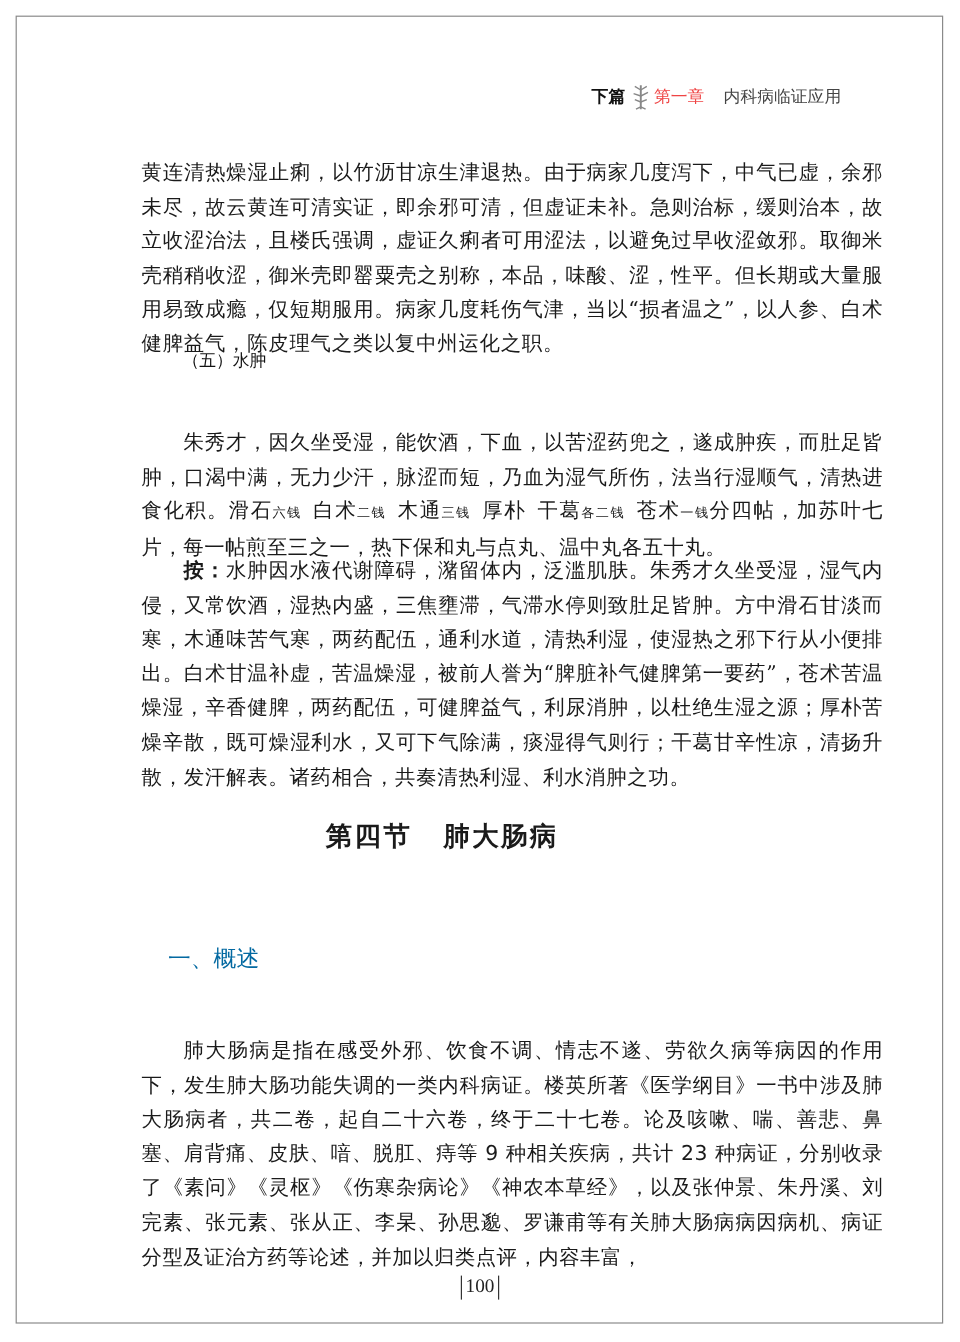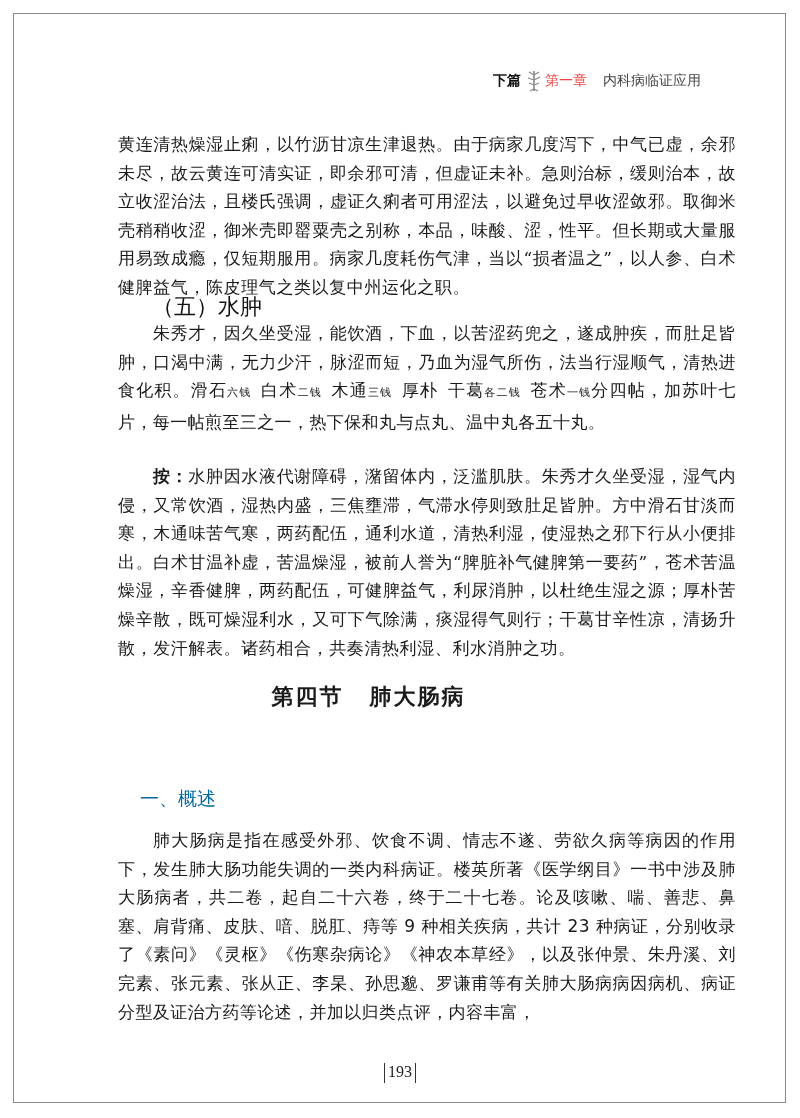--- a/index.html
+++ b/index.html
@@ -9,24 +9,24 @@
                 border:1.5px solid #8a8a8a; box-sizing:border-box; }
   .running-header { position:absolute; left:493px; top:70px; height:22px; display:flex;
                     align-items:center; font-family:"DejaVu Sans","Liberation Sans",sans-serif;
                     font-size:14px; color:#333; white-space:nowrap; }
   .rh-part { font-weight:bold; color:#111; margin-right:4px; }
   .rh-ornament { width:18px; height:22px; margin-right:2px; }
   .rh-chapter { color:#ef4444; margin-right:16px; }
   .rh-title { color:#444; }
   .para { position:absolute; left:118px; width:618px; font-size:17px; line-height:28.6px;
           text-align:justify; text-align-last:left; letter-spacing:0.6px; }
-  .para.sans { font-family:"DejaVu Sans","Liberation Sans",sans-serif; letter-spacing:0.4px; }
+  .para.sans { font-family:"DejaVu Sans","Liberation Sans",sans-serif; letter-spacing:0.4px;margin-top:36px; }
   .indent { text-indent:35px; }
   .subhead { position:absolute; left:152px; font-family:"DejaVu Sans","Liberation Sans",sans-serif;
-             font-size:22px; color:#111; }
+             font-size:14px; color:#111; }
   .dose { font-size:11px; }
   .bold { font-weight:bold; }
   .section-title { position:absolute; left:0; width:737px; top:682px; text-align:center;
                    font-size:22px; font-weight:bold; letter-spacing:2px; }
   .section-title span.gap { display:inline-block; width:26px; }
   .h1 { position:absolute; left:140px; top:786px; font-family:Liberation Serif, serif;
         font-size:19px; color:#0369a1; }
   .page-number { position:absolute; left:0; width:800px; top:1063px; text-align:center;
                  font-family:"Liberation Serif","DejaVu Serif",serif; font-size:16px; color:#222; }
   .page-number .bar { display:inline-block; width:1px; height:20px; background:#333;
@@ -61,14 +61,14 @@
 
 <div class="section-title">
   <span>第四节</span><span class="gap"></span><span>肺大肠病</span>
 </div>
 
 <div class="h1">一、概述</div>
 
 <div class="para sans indent" style="top:826px;">肺大肠病是指在感受外邪、饮食不调、情志不遂、劳欲久病等病因的作用下，发生肺大肠功能失调的一类内科病证。楼英所著《医学纲目》一书中涉及肺大肠病者，共二卷，起自二十六卷，终于二十七卷。论及咳嗽、喘、善悲、鼻塞、肩背痛、皮肤、喑、脱肛、痔等 9 种相关疾病，共计 23 种病证，分别收录了《素问》《灵枢》《伤寒杂病论》《神农本草经》，以及张仲景、朱丹溪、刘完素、张元素、张从正、李杲、孙思邈、罗谦甫等有关肺大肠病病因病机、病证分型及证治方药等论述，并加以归类点评，内容丰富，</div>
 
 <div class="page-number">
-  <span class="bar"></span><span>193</span><span class="bar"></span>
+  <span class="bar"></span><span>100</span><span class="bar"></span>
 </div>
 
 </body></html>

